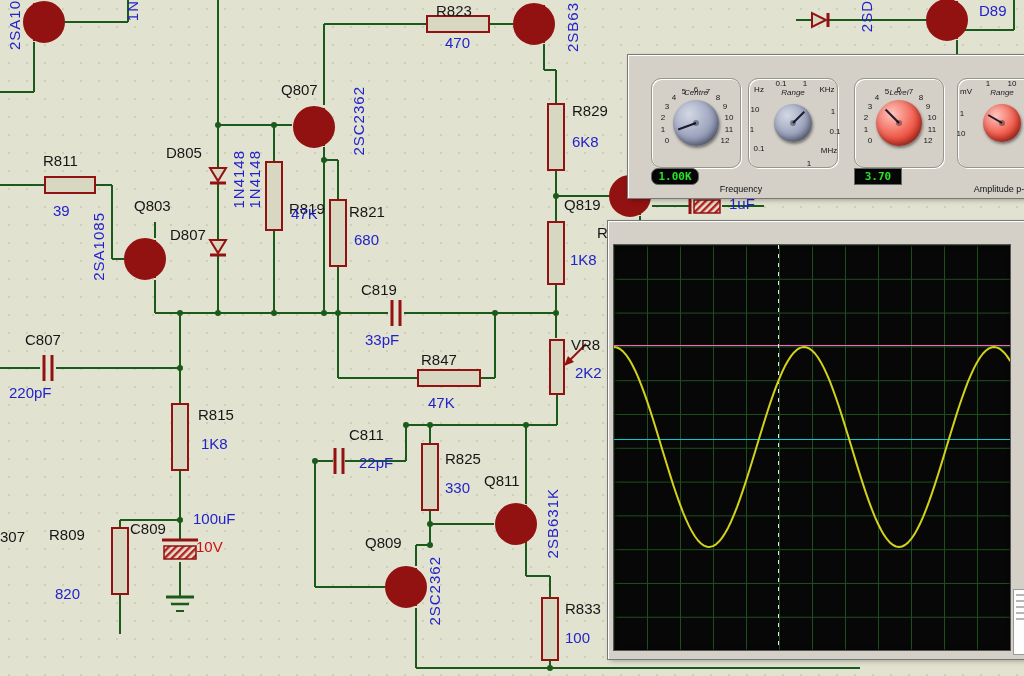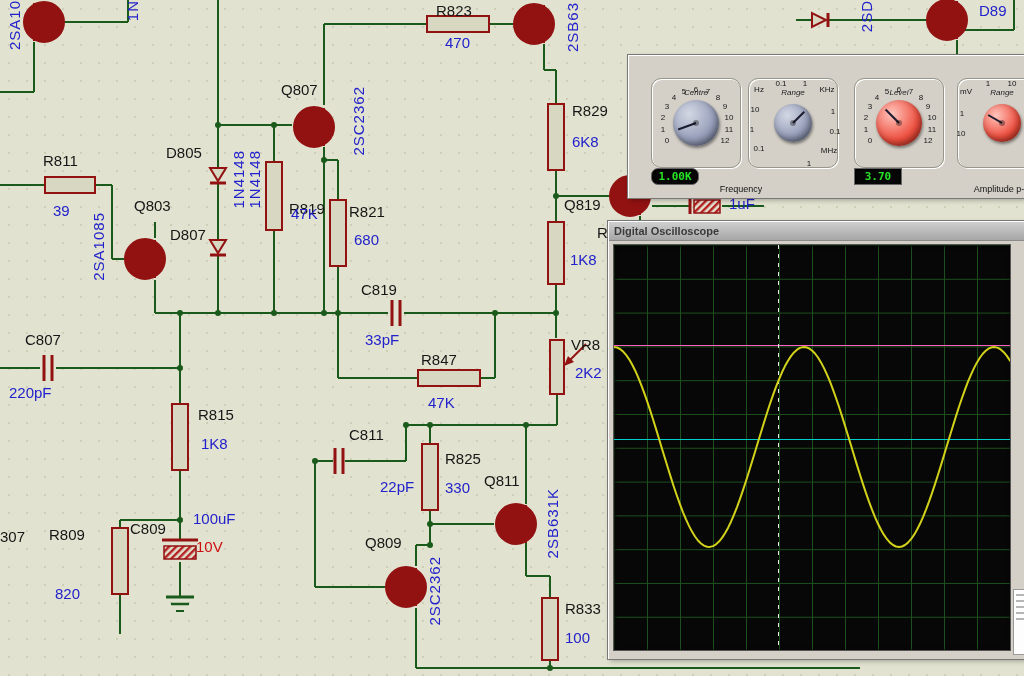--- a/index.html
+++ b/index.html
@@ -265,21 +265,21 @@
       <span class="slabel v" style="left: 365px; top: 331px;">33pF</span>
       <span class="slabel r" style="left: 421px; top: 351px;">R847</span>
       <span class="slabel v" style="left: 428px; top: 394px;">47K</span>
       <span class="slabel r" style="left: 571px; top: 336px;">VR8</span>
       <span class="slabel v" style="left: 575px; top: 364px;">2K2</span>
       <span class="slabel r" style="left: 25px; top: 331px;">C807</span>
       <span class="slabel v" style="left: 9px; top: 384px;">220pF</span>
       <span class="slabel r" style="left: 198px; top: 406px;">R815</span>
       <span class="slabel v" style="left: 201px; top: 435px;">1K8</span>
       <span class="slabel r" style="left: 349px; top: 426px;">C811</span>
-      <span class="slabel v" style="left: 380px; top: 454px; margin-top: 24px;">22pF</span>
+      <span class="slabel v" style="left: 359px; top: 454px;">22pF</span>
       <span class="slabel r" style="left: 445px; top: 450px;">R825</span>
       <span class="slabel v" style="left: 445px; top: 479px;">330</span>
       <span class="slabel r" style="left: 484px; top: 472px;">Q811</span>
       <span class="slabel r" style="left: 365px; top: 534px;">Q809</span>
       <span class="slabel r" style="left: 130px; top: 520px;">C809</span>
       <span class="slabel v" style="left: 193px; top: 510px;">100uF</span>
       <span class="slabel e" style="left: 196px; top: 538px;">10V</span>
       <span class="slabel r" style="left: 49px; top: 526px;">R809</span>
       <span class="slabel v" style="left: 55px; top: 585px; text-align: center;">820</span>
       <span class="slabel r" style="left: 0px; top: 528px;">307</span>
@@ -376,23 +376,20 @@
       </div>
 
     <div class="lcd" style="left:22px;top:112px;border-radius:7px;">1.00K</div>
     <div class="lcd" style="left:225px;top:112px;">3.70</div>
 
     <div class="flabel" style="left:22px;top:128px;width:180px;">Frequency</div>
     <div class="flabel" style="left:290px;top:128px;width:160px;">Amplitude p-</div>
   </div>
 
   <div class="win" style="left:608px;top:221px;width:416px;height:437px;z-index:6;">
-    <div class="tbar">
-      <span>Digital Oscilloscope</span>
-    </div>
 
     <div class="scope-screen">
       <div class="hline" id="pink-line" style="top: 100px; background: rgb(255, 95, 192);"></div>
       <div class="hline" id="cyan-line" style="top: 194px; background: rgb(0, 204, 204);"></div>
       <div class="vdash" id="dash-line" style="left: 164px;"></div>
       <svg class="trace-svg" width="396" height="405">
         <polyline id="trace" fill="none" stroke-width="2" stroke-linejoin="round" stroke-linecap="round" points="0,102.0 3,102.5 6,104.0 9,106.4 12,109.8 15,114.1 18,119.2 21,125.2 24,131.9 27,139.3 30,147.3 33,155.9 36,164.9 39,174.3 42,183.9 45,193.7 48,203.7 51,213.5 54,223.3 57,232.9 60,242.2 63,251.0 66,259.4 69,267.3 72,274.4 75,280.9 78,286.6 81,291.5 84,295.5 87,298.5 90,300.6 93,301.8 96,301.9 99,301.1 102,299.3 105,296.6 108,292.9 111,288.3 114,282.9 117,276.7 120,269.7 123,262.1 126,253.9 129,245.2 132,236.0 135,226.5 138,216.8 141,207.0 144,197.0 147,187.2 150,177.5 153,168.0 156,158.8 159,150.1 162,141.9 165,134.3 168,127.3 171,121.1 174,115.7 177,111.1 180,107.4 183,104.7 186,102.9 189,102.1 192,102.2 195,103.4 198,105.5 201,108.5 204,112.5 207,117.4 210,123.1 213,129.6 216,136.7 219,144.6 222,153.0 225,161.8 228,171.1 231,180.7 234,190.5 237,200.3 240,210.3 243,220.1 246,229.7 249,239.1 252,248.1 255,256.7 258,264.7 261,272.1 264,278.8 267,284.8 270,289.9 273,294.2 276,297.6 279,300.0 282,301.5 285,302.0 288,301.5 291,300.0 294,297.6 297,294.2 300,289.9 303,284.8 306,278.8 309,272.1 312,264.7 315,256.7 318,248.1 321,239.1 324,229.7 327,220.1 330,210.3 333,200.3 336,190.5 339,180.7 342,171.1 345,161.8 348,153.0 351,144.6 354,136.7 357,129.6 360,123.1 363,117.4 366,112.5 369,108.5 372,105.5 375,103.4 378,102.2 381,102.1 384,102.9 387,104.7 390,107.4 393,111.1 396,115.7" stroke="#d2d21a"></polyline>
       </svg>
     </div>
 

